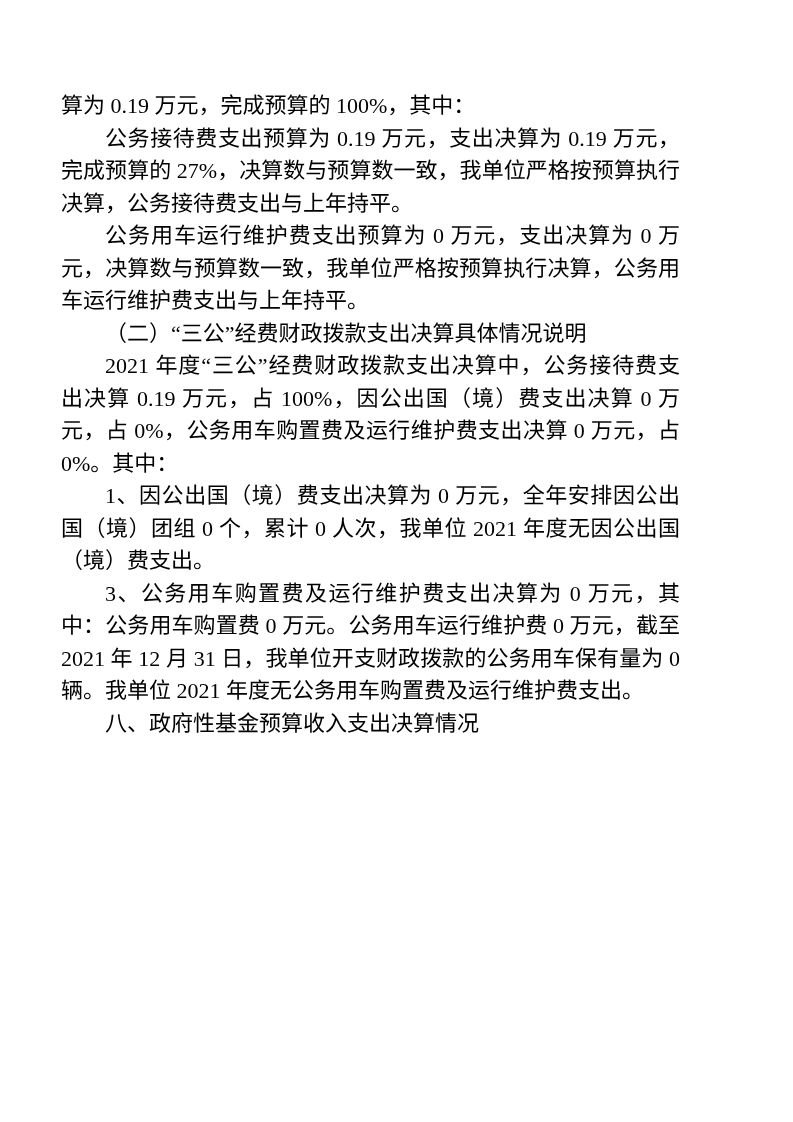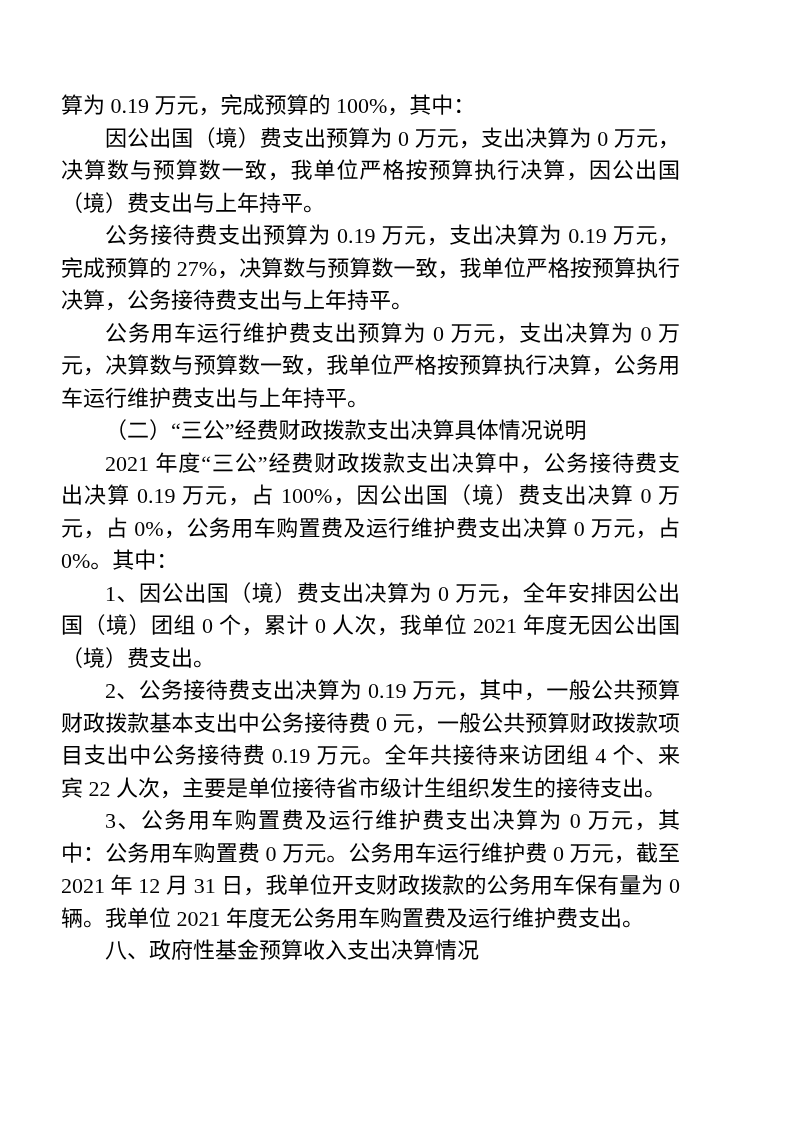--- a/index.html
+++ b/index.html
@@ -31,22 +31,20 @@
   }
   .para.bold {
     font-weight: normal;
   }
 </style>
 </head>
 <body>
 
 <div class="page">
   <p class="para">算为 0.19 万元，完成预算的 100%，其中：</p>
-  <p class="para indent">因公出国（境）费支出预算为 0 万元，支出决算为 0 万元，决算数与预算数一致，我单位严格按预算执行决算，因公出国（境）费支出与上年持平。</p>
   <p class="para indent">公务接待费支出预算为 0.19 万元，支出决算为 0.19 万元，完成预算的 27%，决算数与预算数一致，我单位严格按预算执行决算，公务接待费支出与上年持平。</p>
   <p class="para indent">公务用车运行维护费支出预算为 0 万元，支出决算为 0 万元，决算数与预算数一致，我单位严格按预算执行决算，公务用车运行维护费支出与上年持平。</p>
   <p class="para indent bold">（二）“三公”经费财政拨款支出决算具体情况说明</p>
   <p class="para indent">2021 年度“三公”经费财政拨款支出决算中，公务接待费支出决算 0.19 万元，占 100%，因公出国（境）费支出决算 0 万元，占 0%，公务用车购置费及运行维护费支出决算 0 万元，占 0%。其中：</p>
   <p class="para indent">1、因公出国（境）费支出决算为 0 万元，全年安排因公出国（境）团组 0 个，累计 0 人次，我单位 2021 年度无因公出国（境）费支出。</p>
-  <p class="para indent">2、公务接待费支出决算为 0.19 万元，其中，一般公共预算财政拨款基本支出中公务接待费 0 元，一般公共预算财政拨款项目支出中公务接待费 0.19 万元。全年共接待来访团组 4 个、来宾 22 人次，主要是单位接待省市级计生组织发生的接待支出。</p>
   <p class="para indent">3、公务用车购置费及运行维护费支出决算为 0 万元，其中：公务用车购置费 0 万元。公务用车运行维护费 0 万元，截至 2021 年 12 月 31 日，我单位开支财政拨款的公务用车保有量为 0 辆。我单位 2021 年度无公务用车购置费及运行维护费支出。</p>
   <p class="para indent bold">八、政府性基金预算收入支出决算情况</p>
 </div>
 
 </body></html>

